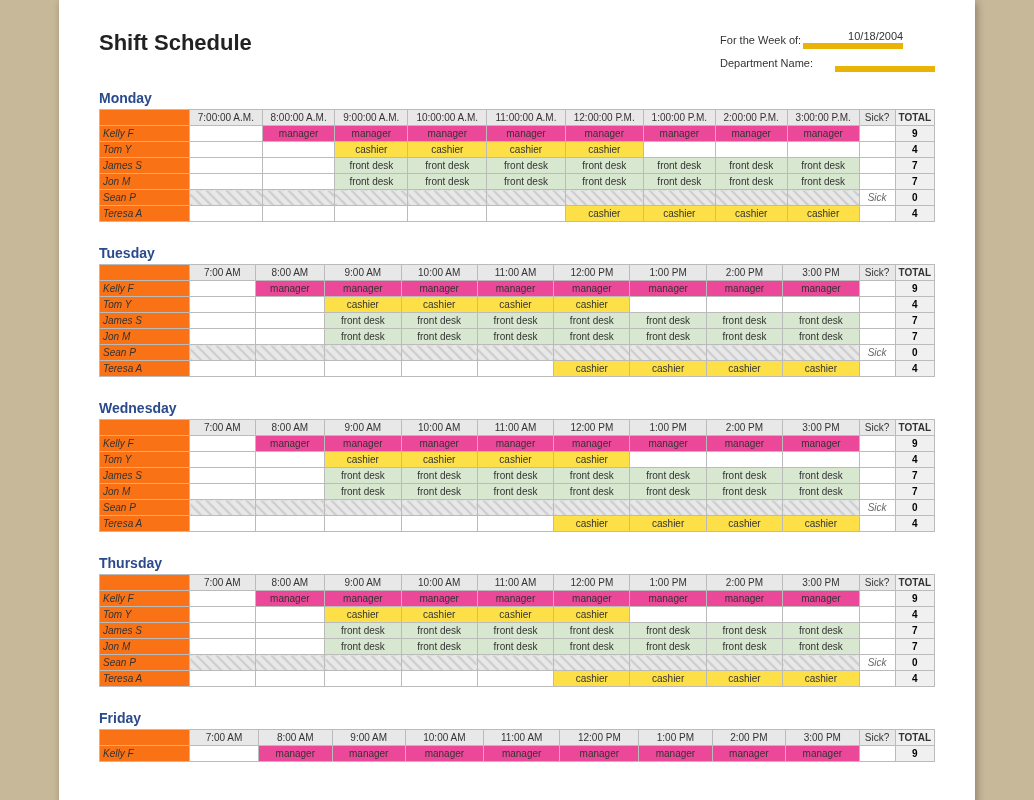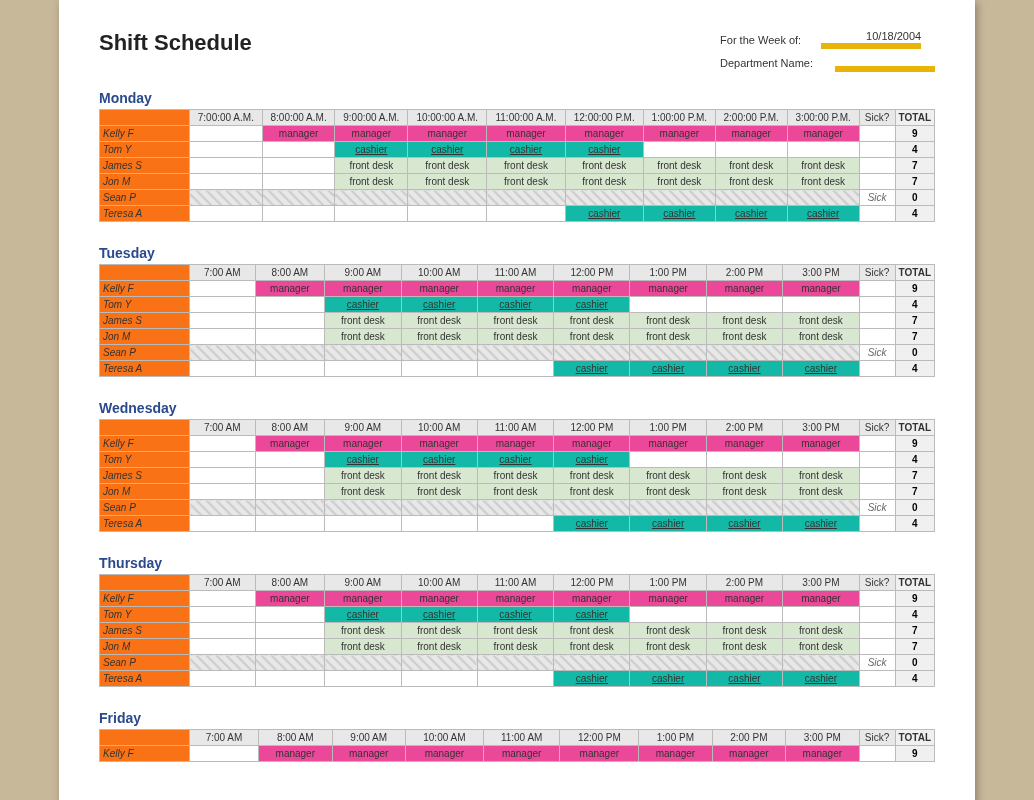--- a/index.html
+++ b/index.html
@@ -31,21 +31,21 @@
       color: #222;
     }
     .header-right {
       text-align: right;
       font-size: 11px;
       color: #333;
     }
     .header-right .week-label {
       display: flex;
       align-items: center;
-      gap: 20px;
+      gap: 2px;
       margin-bottom: 4px;
     }
     .header-right .dept-label {
       display: flex;
       align-items: center;
       gap: 22px;
     }
     .underline-field {
       border-bottom: 6px solid #eab308;
       min-width: 100px;
@@ -84,23 +84,22 @@
       width: 90px;
       background: #f97316;
       color: #333;
       font-style: italic;
     }
     .manager-cell {
       background: #ec4899;
       color: #333;
     }
     .cashier-cell {
-      background: #14b8a6;
+      background: #fde047;
       color: #333;
-      text-decoration: underline;
     }
     .frontdesk-cell {
       background: #d8e8d0;
       color: #333;
     }
     .total-col {
       background: #f0f0f0;
       font-weight: bold;
       width: 36px;
     }

